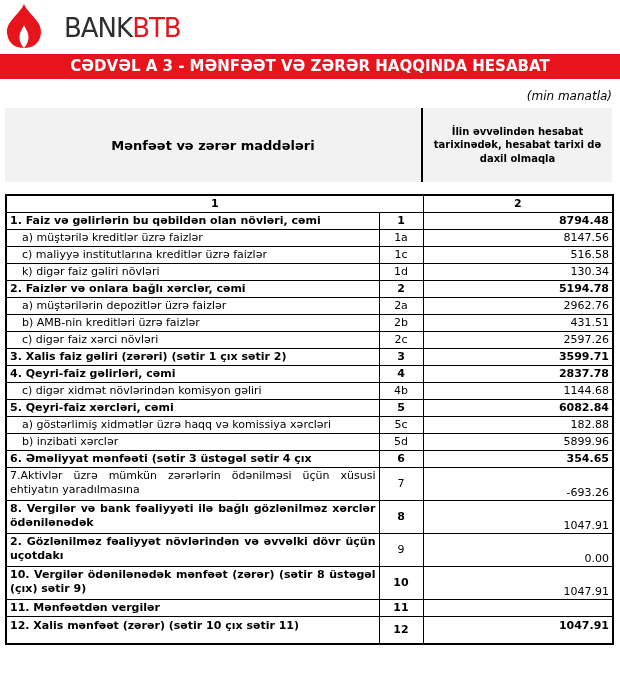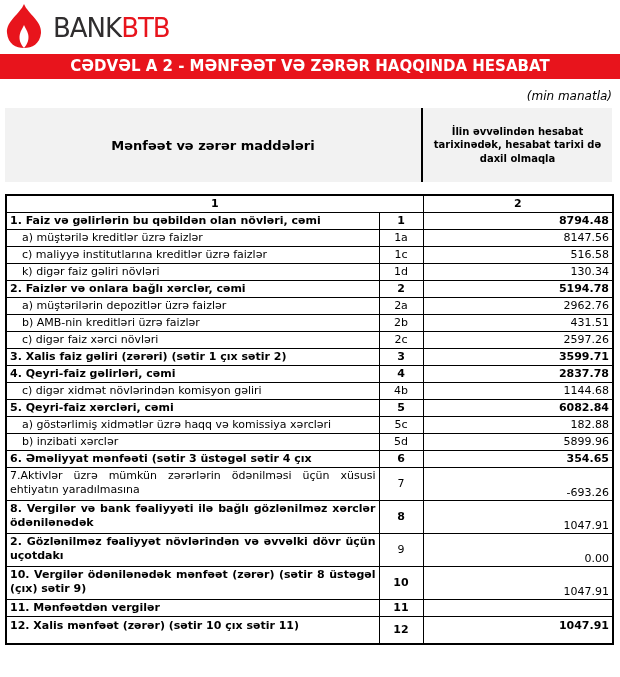--- a/index.html
+++ b/index.html
@@ -1,20 +1,20 @@
 <!DOCTYPE html>
 <html><head>
 <meta charset="utf-8">
 <style>
   html,body{margin:0;padding:0;}
   body{width:620px;height:677px;background:#ffffff;font-family:"DejaVu Sans",sans-serif;color:#000;}
   .sheet{position:relative;width:620px;height:677px;overflow:hidden;}
 
   
-  .logo{display:flex;align-items:center;gap:9px;padding:6px 0 0 4px;height:44px;}
+  .logo{display:flex;align-items:center;gap:20px;padding:6px 0 0 4px;height:44px;}
   .logo-text{font-size:26px;font-weight:500;letter-spacing:-1px;line-height:44px;}
   .logo-bank{color:#2f2d2e;}
   .logo-btb{color:#e8141c;}
 
   
   .banner{margin-top:4px;background:#e8141c;color:#ffffff;font-weight:bold;
           font-size:15px;text-align:center;padding:3px 0 4px 0;}
 
   
   .note{text-align:right;font-style:italic;font-size:12px;padding:10px 8px 0 0;height:16px;}
@@ -56,21 +56,21 @@
   <div class="logo">
     <span>
       <svg width="40" height="44" viewBox="0 0 40 44" aria-hidden="true">
         <path d="M20 0 C16 10 2 17 3 29 C4 40 12 44 20 44 C28 44 36 40 37 29 C38 17 24 10 20 0 Z" fill="#e8141c"></path>
         <path d="M20 44 C16.5 40 14.8 35.5 15.8 30.5 C16.6 26.5 18.8 24.2 20 21 C21.2 24.2 23.4 26.5 24.2 30.5 C25.2 35.5 23.5 40 20 44 Z" fill="#ffffff"></path>
       </svg>
     </span>
     <span class="logo-text"><span class="logo-bank">BANK</span><span class="logo-btb">BTB</span></span>
   </div>
 
-  <div class="banner">CƏDVƏL A 2 - MƏNFƏƏT VƏ ZƏRƏR HAQQINDA HESABAT</div>
+  <div class="banner">CƏDVƏL A 3 - MƏNFƏƏT VƏ ZƏRƏR HAQQINDA HESABAT</div>
 
   <div class="note">(min manatla)</div>
 
   <div class="strip">
     <div class="strip-left">Mənfəət və zərər maddələri</div>
     <div class="strip-right">İlin əvvəlindən hesabat tarixinədək, hesabat tarixi də daxil olmaqla</div>
   </div>
 
   <table class="report">
     <colgroup>

